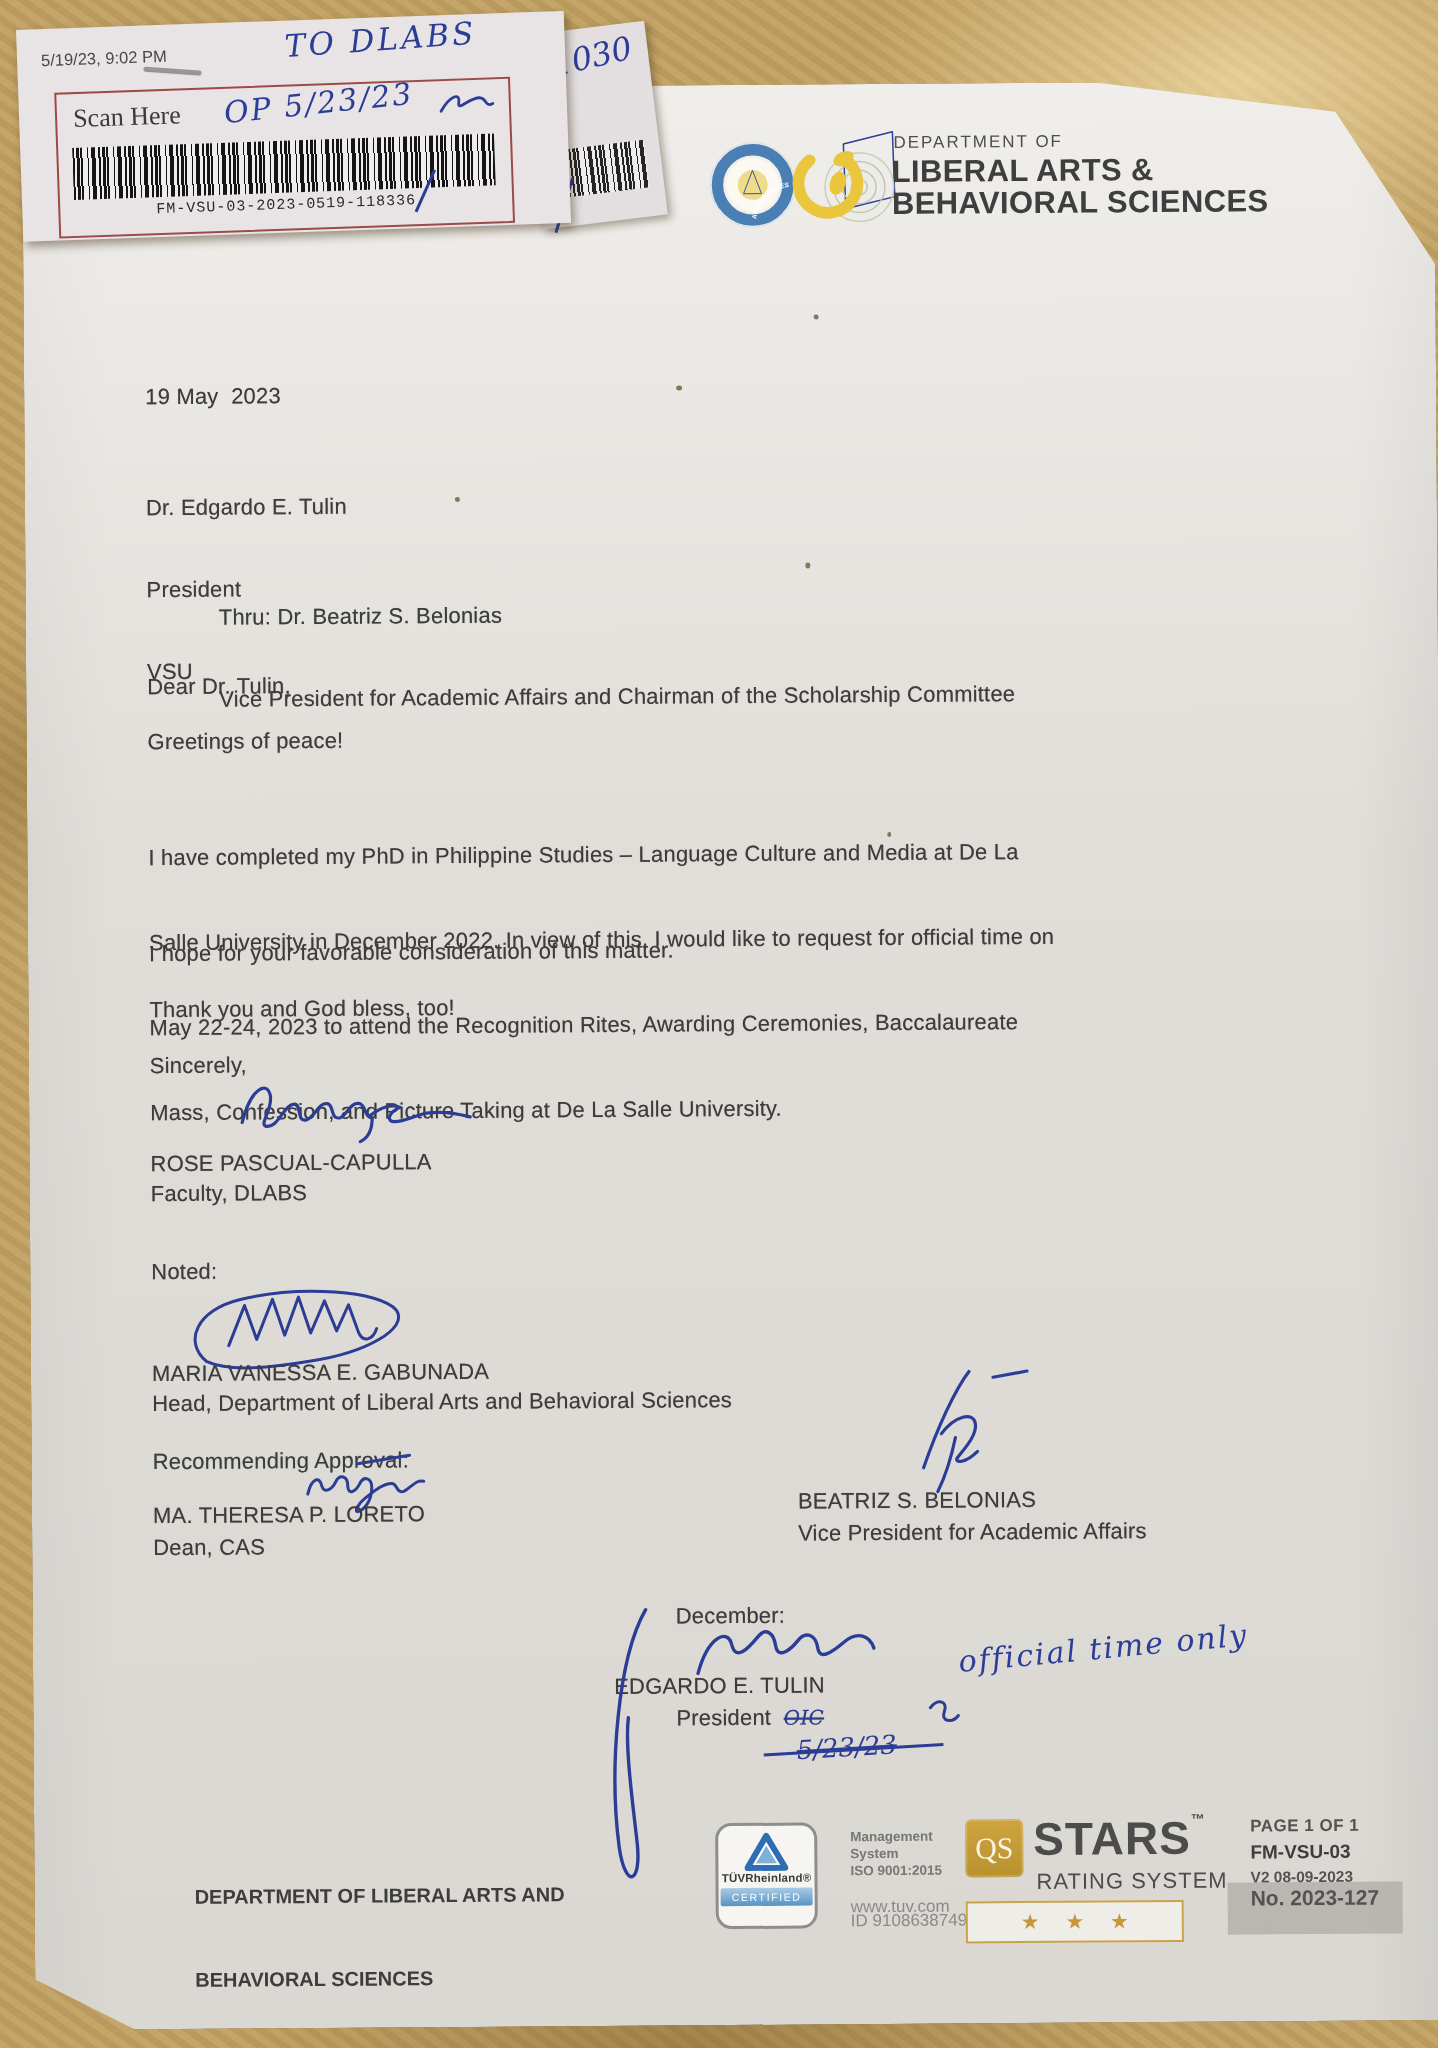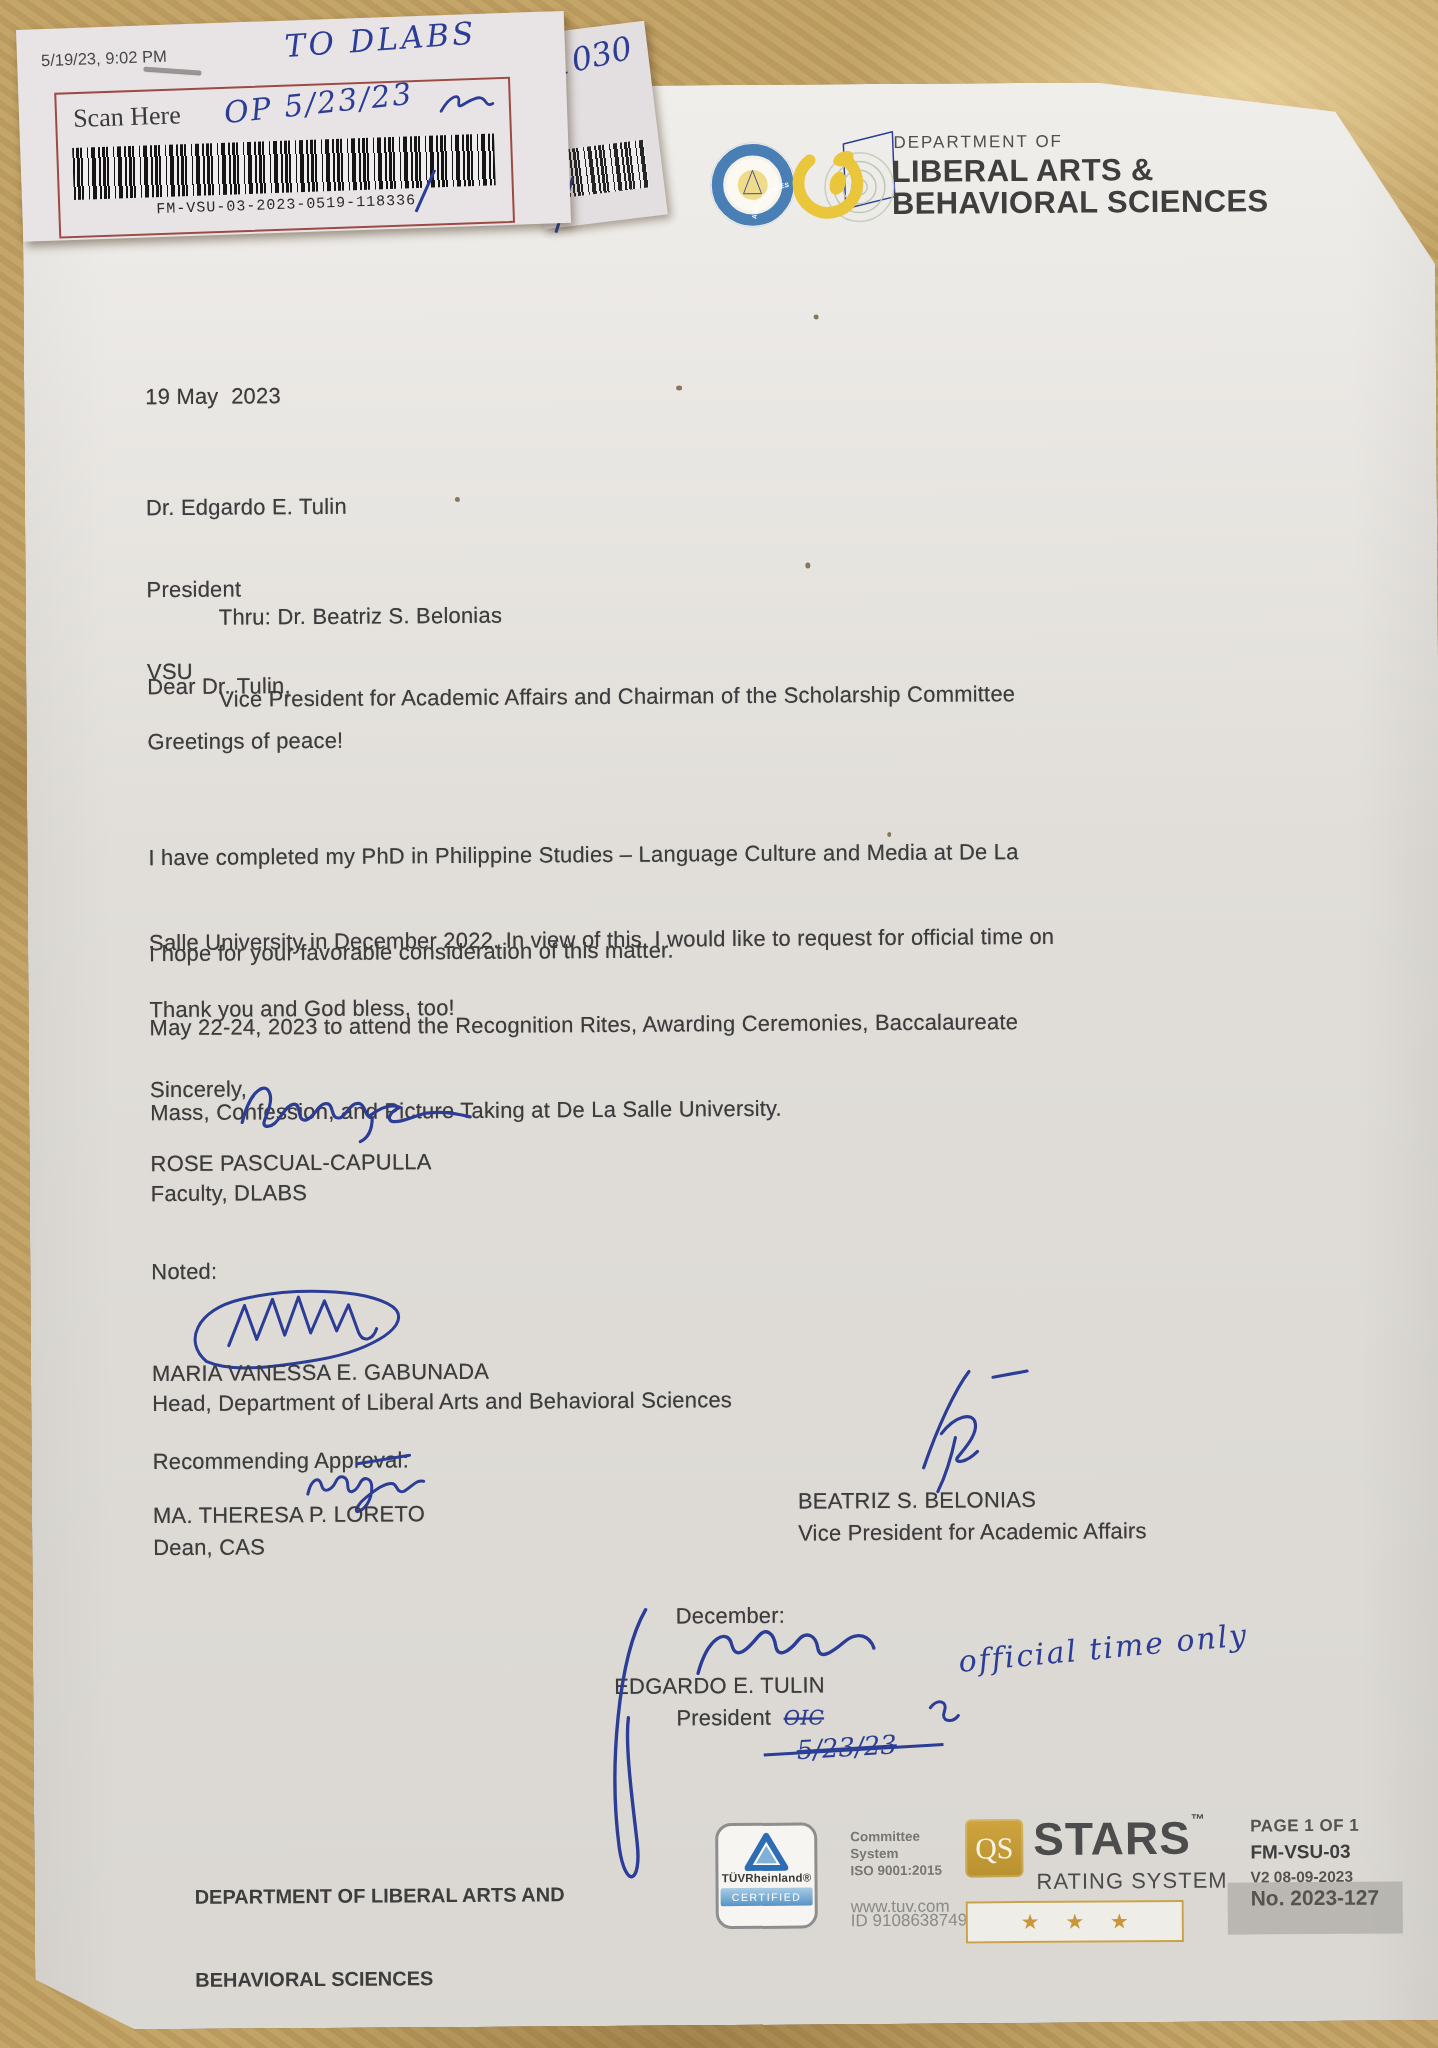--- a/index.html
+++ b/index.html
@@ -150,21 +150,21 @@
 
     <div class="t letter lh33" style="left:121px;top:700px;">
       <div>I have completed my PhD in Philippine Studies – Language Culture and Media at De La</div>
       <div>Salle University in December 2022. In view of this, I would like to request for official time on</div>
       <div>May 22-24, 2023 to attend the Recognition Rites, Awarding Ceremonies, Baccalaureate</div>
       <div>Mass, Confession, and Picture Taking at De La Salle University.</div>
     </div>
 
     <div class="t letter" style="left:121px;top:852px;">I hope for your favorable consideration of this matter.</div>
     <div class="t letter" style="left:121px;top:908px;">Thank you and God bless, too!</div>
-    <div class="t letter" style="left:121px;top:988px;">Sincerely,</div>
+    <div class="t letter" style="left:121px;top:964px;">Sincerely,</div>
 
     <svg class="sig" style="left:205px;top:988px;width:245px;height:68px;" viewBox="0 0 245 68">
       <path d="M8 46 C16 14 32 4 36 18 C40 32 24 48 32 50 C44 52 50 28 60 28 C68 28 62 46 72 44 C82 40 84 26 94 28 C100 30 96 44 106 42 C114 38 116 26 126 28 C132 30 130 42 138 42 M138 42 C138 54 134 62 126 66 M136 40 C146 32 158 28 166 32 C156 36 152 44 158 46 C168 48 180 40 192 38 C206 36 222 38 236 42" stroke-width="3.2"></path>
     </svg>
 
     <div class="t letter" style="left:121px;top:1062px;">ROSE PASCUAL-CAPULLA</div>
     <div class="t letter" style="left:121px;top:1092px;">Faculty, DLABS</div>
 
     <div class="t letter" style="left:121px;top:1170px;">Noted:</div>
 
@@ -220,21 +220,21 @@
     <div class="tuv-badge">
       <svg style="width:44px;height:40px;" viewBox="0 0 44 40">
         <path d="M22 4 L41 36 L3 36 Z" fill="#ffffff" stroke="#2e6db4" stroke-width="6" stroke-linejoin="round"></path>
         <path d="M22 14 L32.5 31.5 L11.5 31.5 Z" fill="#7fb0d8"></path>
       </svg>
       <div class="tuv-name">TÜVRheinland®</div>
       <div class="tuv-band">CERTIFIED</div>
     </div>
 
     <div class="tuv-side">
-      <div>Committee</div>
+      <div>Management</div>
       <div>System</div>
       <div>ISO 9001:2015</div>
     </div>
     <div class="tuv-side2">
       <div>www.tuv.com</div>
       <div>ID 9108638749</div>
     </div>
 
     <div class="qs-badge">QS</div>
     <div class="stars-word"><span>STARS</span><span class="stars-tm">™</span></div>

